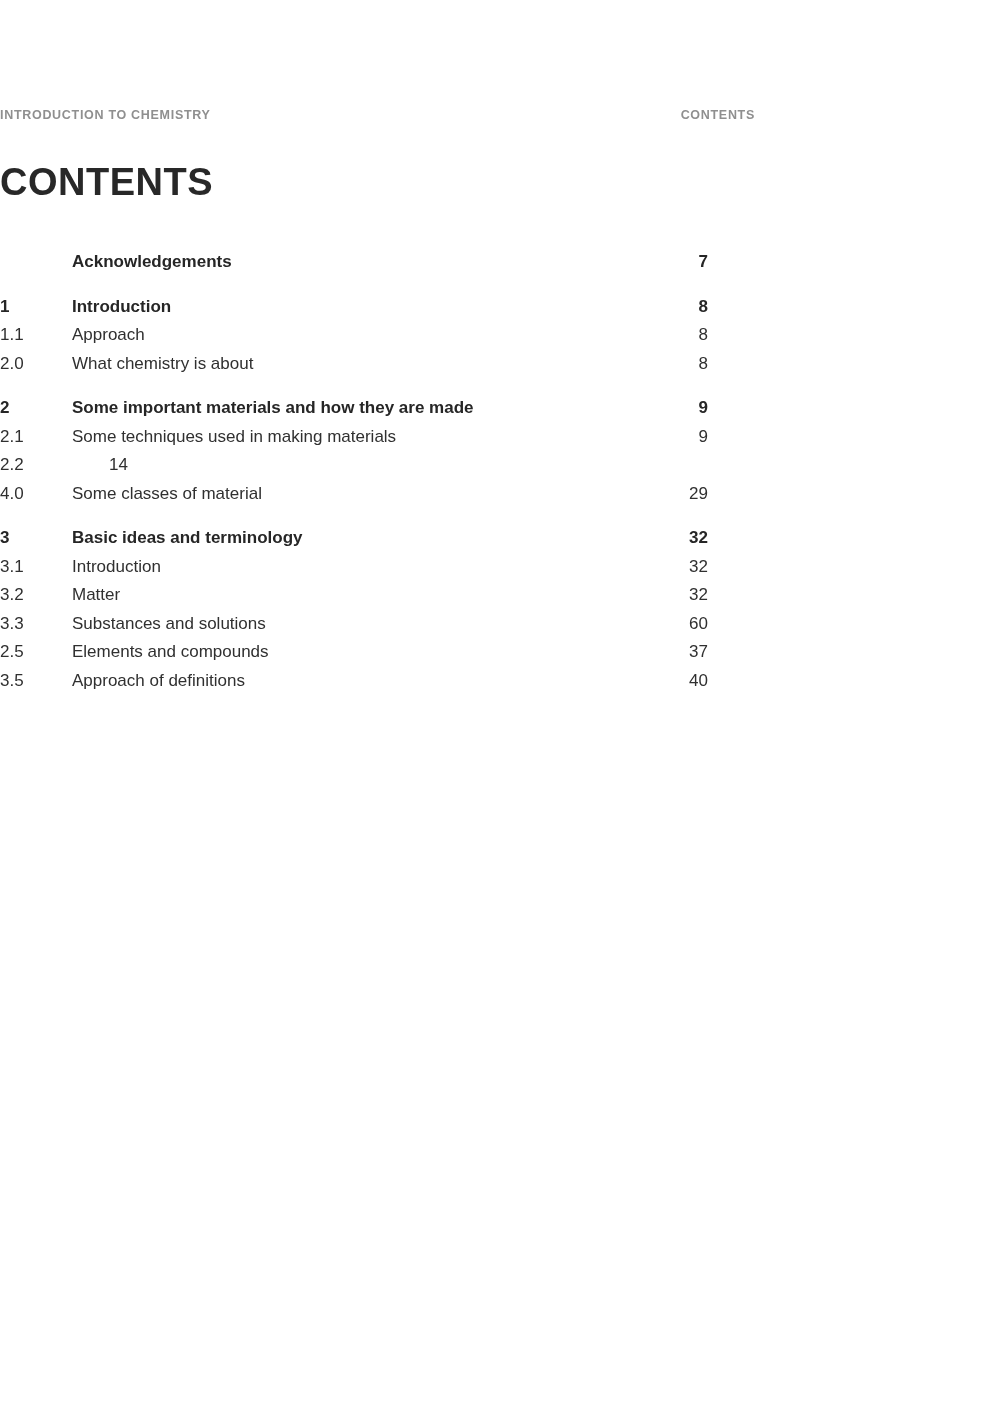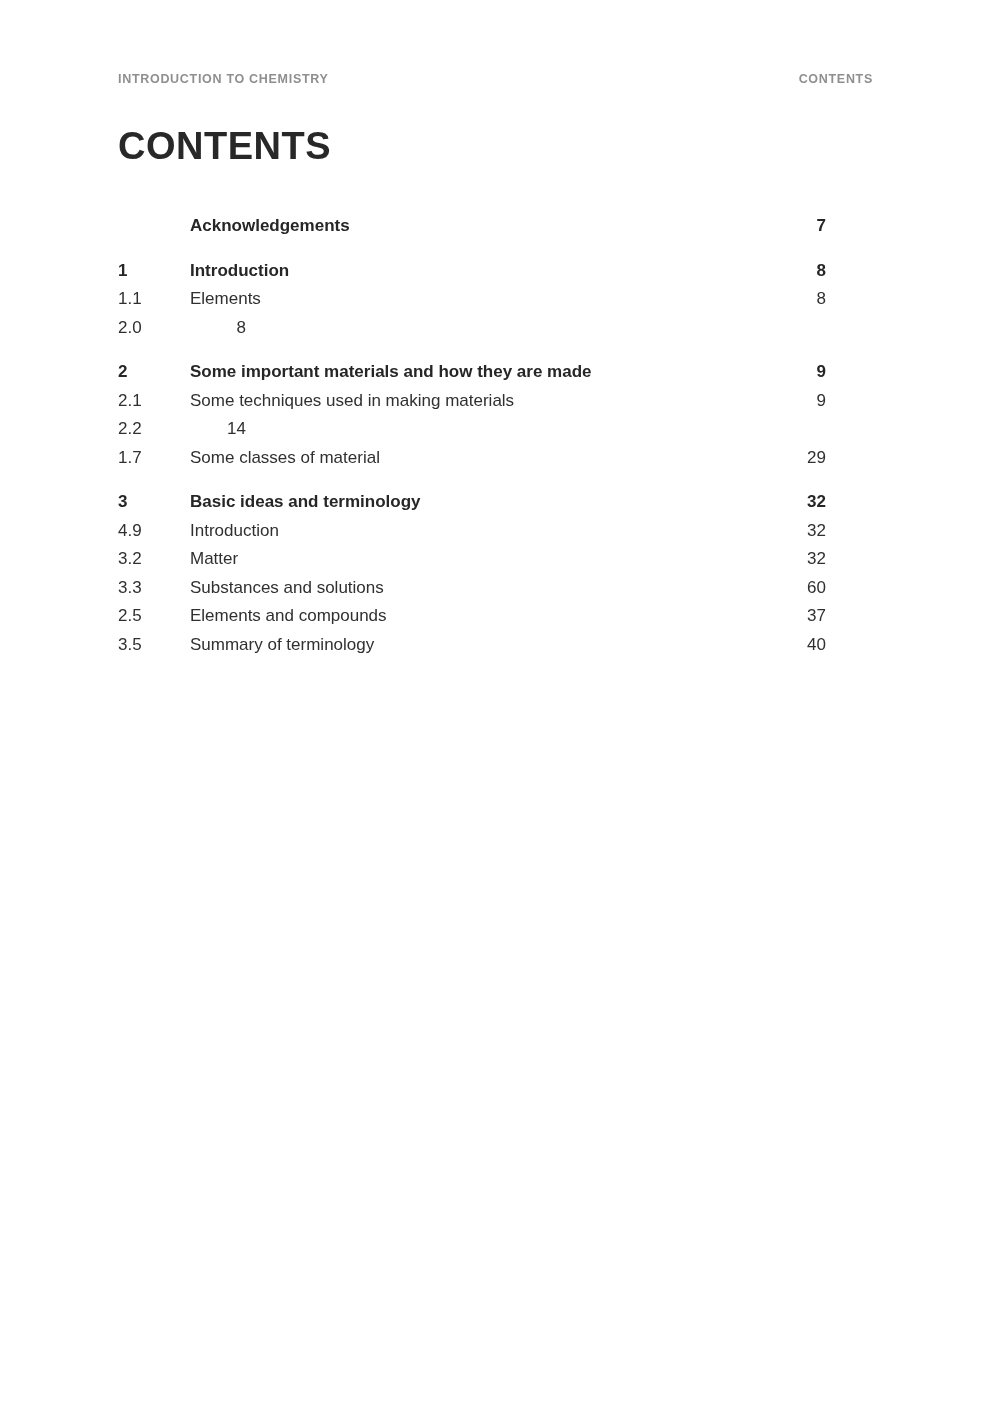--- a/index.html
+++ b/index.html
@@ -14,22 +14,21 @@
     color: #2e2e2e;
     position: relative;
     overflow: hidden;
   }
   .page {
     position: absolute;
     inset: 0;
     background: #ffffff;
   }
   .content {
-    margin-left: 118px;
-    padding-top: 72px;
+    padding-top: 108px;
   }
   .running-header {
     width: 755px;
     display: flex;
     justify-content: space-between;
     align-items: baseline;
     font-size: 12.5px;
     font-weight: bold;
     letter-spacing: 0.7px;
     color: #8f8f8f;
@@ -99,77 +98,78 @@
           </div>
         </div>
         <div class="toc-group">
           <div class="toc-row bold">
             <span class="toc-num">1</span>
             <span class="toc-label">Introduction</span>
             <span class="toc-page">8</span>
           </div>
           <div class="toc-row">
             <span class="toc-num">1.1</span>
-            <span class="toc-label">Elements</span>
+            <span class="toc-label">Approach</span>
             <span class="toc-page">8</span>
           </div>
           <div class="toc-row">
             <span class="toc-num">2.0</span>
+            <span class="toc-label">What chemistry is about</span>
             <span class="toc-page">8</span>
           </div>
         </div>
         <div class="toc-group">
           <div class="toc-row bold">
             <span class="toc-num">2</span>
             <span class="toc-label">Some important materials and how they are made</span>
             <span class="toc-page">9</span>
           </div>
           <div class="toc-row">
             <span class="toc-num">2.1</span>
             <span class="toc-label">Some techniques used in making materials</span>
             <span class="toc-page">9</span>
           </div>
           <div class="toc-row">
             <span class="toc-num">2.2</span>
             <span class="toc-page">14</span>
           </div>
           <div class="toc-row">
-            <span class="toc-num">1.7</span>
+            <span class="toc-num">4.0</span>
             <span class="toc-label">Some classes of material</span>
             <span class="toc-page">29</span>
           </div>
         </div>
         <div class="toc-group">
           <div class="toc-row bold">
             <span class="toc-num">3</span>
             <span class="toc-label">Basic ideas and terminology</span>
             <span class="toc-page">32</span>
           </div>
           <div class="toc-row">
-            <span class="toc-num">4.9</span>
+            <span class="toc-num">3.1</span>
             <span class="toc-label">Introduction</span>
             <span class="toc-page">32</span>
           </div>
           <div class="toc-row">
             <span class="toc-num">3.2</span>
             <span class="toc-label">Matter</span>
             <span class="toc-page">32</span>
           </div>
           <div class="toc-row">
             <span class="toc-num">3.3</span>
             <span class="toc-label">Substances and solutions</span>
             <span class="toc-page">60</span>
           </div>
           <div class="toc-row">
             <span class="toc-num">2.5</span>
             <span class="toc-label">Elements and compounds</span>
             <span class="toc-page">37</span>
           </div>
           <div class="toc-row">
             <span class="toc-num">3.5</span>
-            <span class="toc-label">Summary of terminology</span>
+            <span class="toc-label">Approach of definitions</span>
             <span class="toc-page">40</span>
           </div>
         </div>
       </div>
 
   </div>
 </div>
 
 </body></html>

